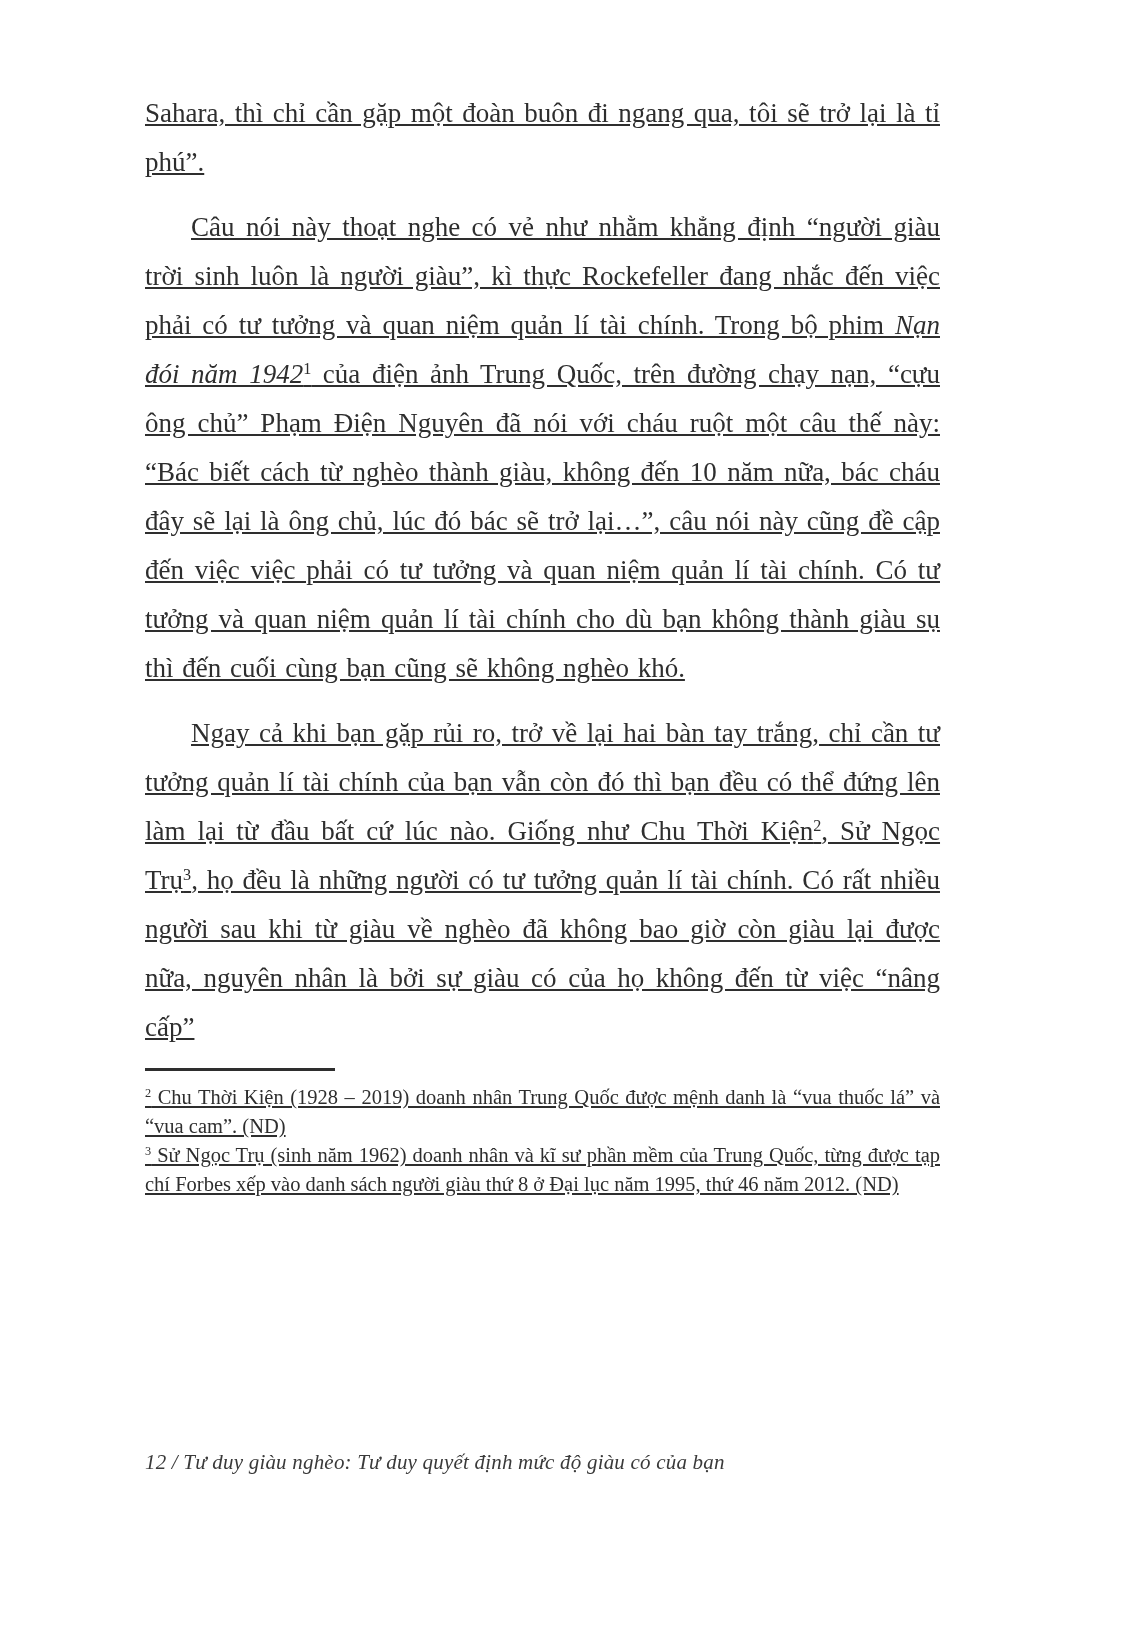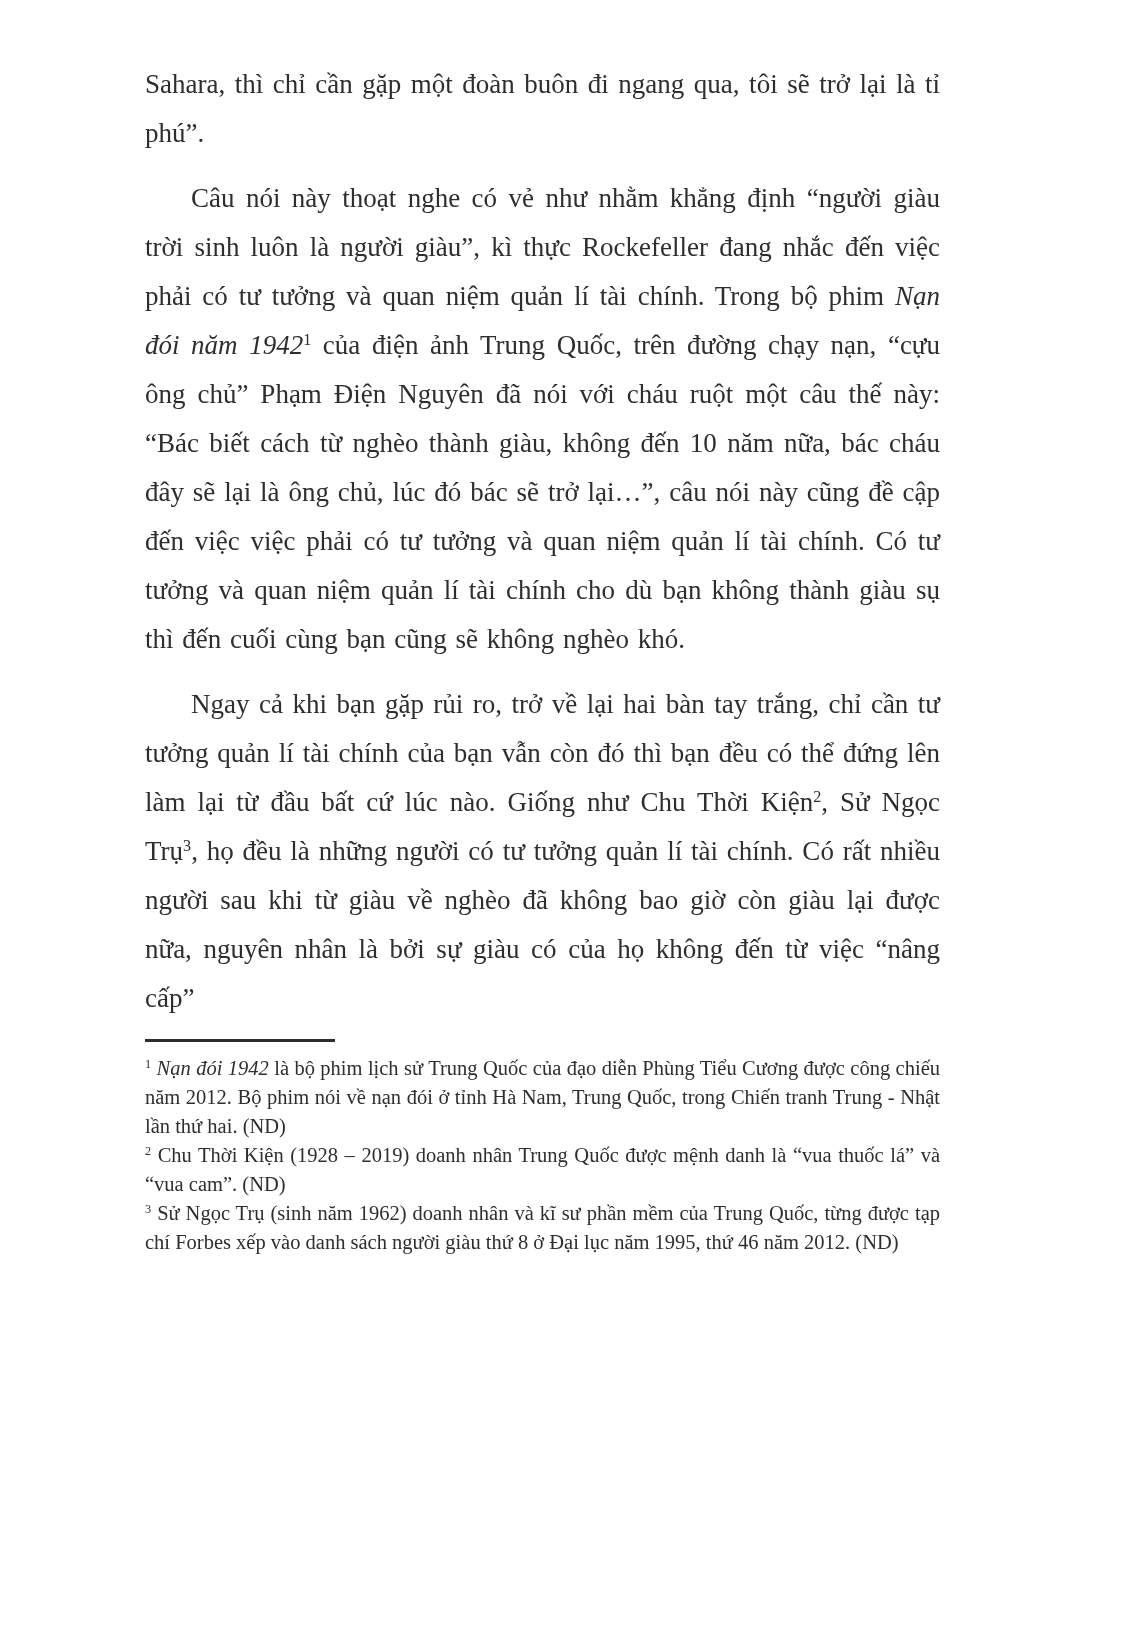--- a/index.html
+++ b/index.html
@@ -15,21 +15,22 @@
       position: relative;
       overflow: hidden;
     }
     .page {
       position: absolute;
       top: 0;
       left: 0;
       width: 1126px;
       height: 1646px;
       box-sizing: border-box;
-      padding: 60px 186px 0 145px;
+      padding: 89px 186px 0 145px;
+      text-decoration: underline;
     }
     .body-text p {
       font-size: 27px;
       line-height: 49px;
       text-align: justify;
       margin: 0 0 16px 0;
       text-indent: 46px;
       word-spacing: 2px;
     }
     .body-text p.no-indent {
@@ -75,19 +76,21 @@
 
   <div class="body-text">
     <p class="no-indent"><span>Sahara, thì chỉ cần gặp một đoàn buôn đi ngang qua, tôi sẽ trở lại là tỉ phú”.</span></p>
     <p><span>Câu nói này thoạt nghe có vẻ như nhằm khẳng định “người giàu trời sinh luôn là người giàu”, kì thực Rockefeller đang nhắc đến việc phải có tư tưởng và quan niệm quản lí tài chính. Trong bộ phim </span><em>Nạn đói năm 1942</em><sup>1</sup><span> của điện ảnh Trung Quốc, trên đường chạy nạn, “cựu ông chủ” Phạm Điện Nguyên đã nói với cháu ruột một câu thế này: “Bác biết cách từ nghèo thành giàu, không đến 10 năm nữa, bác cháu đây sẽ lại là ông chủ, lúc đó bác sẽ trở lại…”, câu nói này cũng đề cập đến việc việc phải có tư tưởng và quan niệm quản lí tài chính. Có tư tưởng và quan niệm quản lí tài chính cho dù bạn không thành giàu sụ thì đến cuối cùng bạn cũng sẽ không nghèo khó.</span></p>
     <p><span>Ngay cả khi bạn gặp rủi ro, trở về lại hai bàn tay trắng, chỉ cần tư tưởng quản lí tài chính của bạn vẫn còn đó thì bạn đều có thể đứng lên làm lại từ đầu bất cứ lúc nào. Giống như Chu Thời Kiện</span><sup>2</sup><span>, Sử Ngọc Trụ</span><sup>3</sup><span>, họ đều là những người có tư tưởng quản lí tài chính. Có rất nhiều người sau khi từ giàu về nghèo đã không bao giờ còn giàu lại được nữa, nguyên nhân là bởi sự giàu có của họ không đến từ việc “nâng cấp”</span></p>
   </div>
 
   <div class="footnote-rule"></div>
 
   <div class="footnotes">
-    <p><sup>1</sup><span> </span><em>Nạn đói 1942</em><span> là bộ phim lịch sử Trung Quốc của đạo diễn Phùng Tiểu Cương được công chiếu năm 2012. Bộ phim nói về nạn đói ở tỉnh Hà Nam, Trung Quốc, trong Chiến tranh Trung - Nhật lần thứ hai. (ND)</span></p>
     <p><sup>2</sup><span> Chu Thời Kiện (1928 – 2019) doanh nhân Trung Quốc được mệnh danh là “vua thuốc lá” và “vua cam”. (ND)</span></p>
     <p><sup>3</sup><span> Sử Ngọc Trụ (sinh năm 1962) doanh nhân và kĩ sư phần mềm của Trung Quốc, từng được tạp chí Forbes xếp vào danh sách người giàu thứ 8 ở Đại lục năm 1995, thứ 46 năm 2012. (ND)</span></p>
   </div>
 
+  <div class="page-footer">
+    <span>12 / Tư duy giàu nghèo: Tư duy quyết định mức độ giàu có của bạn</span>
+  </div>
 
 </div>
 
 </body></html>

